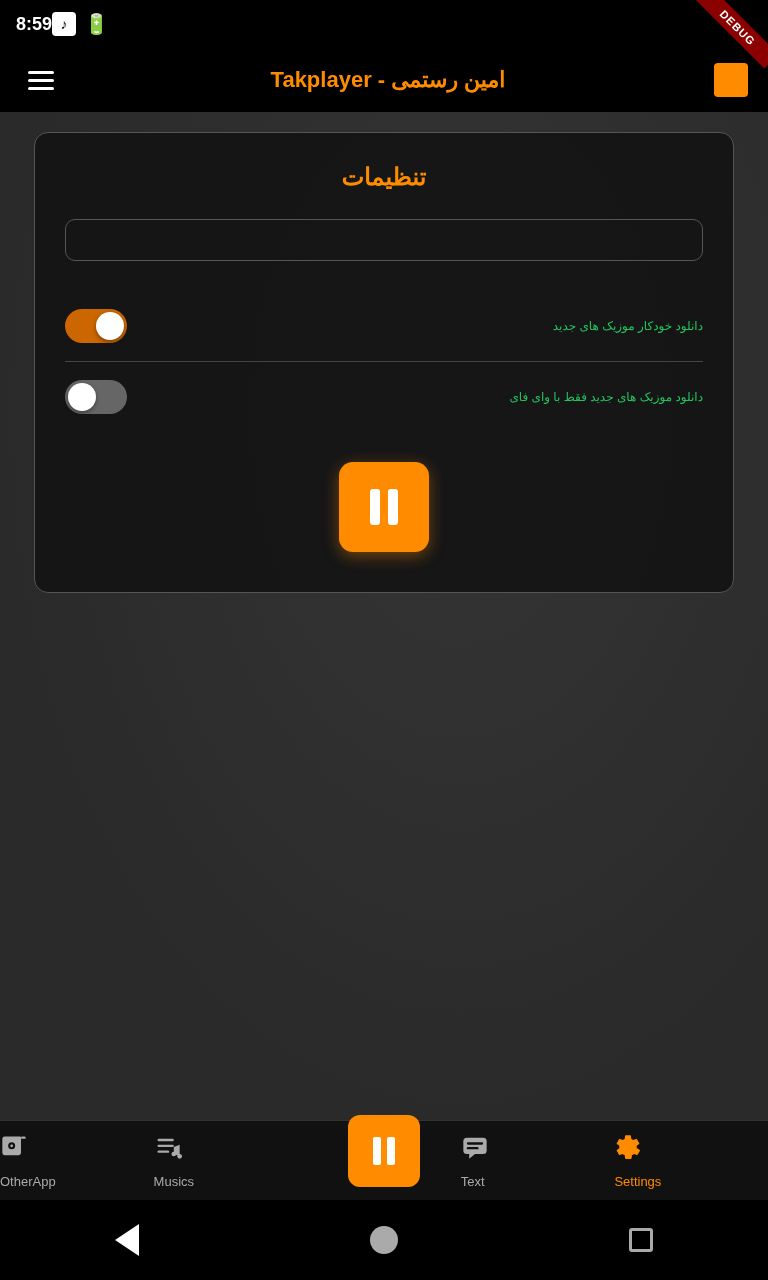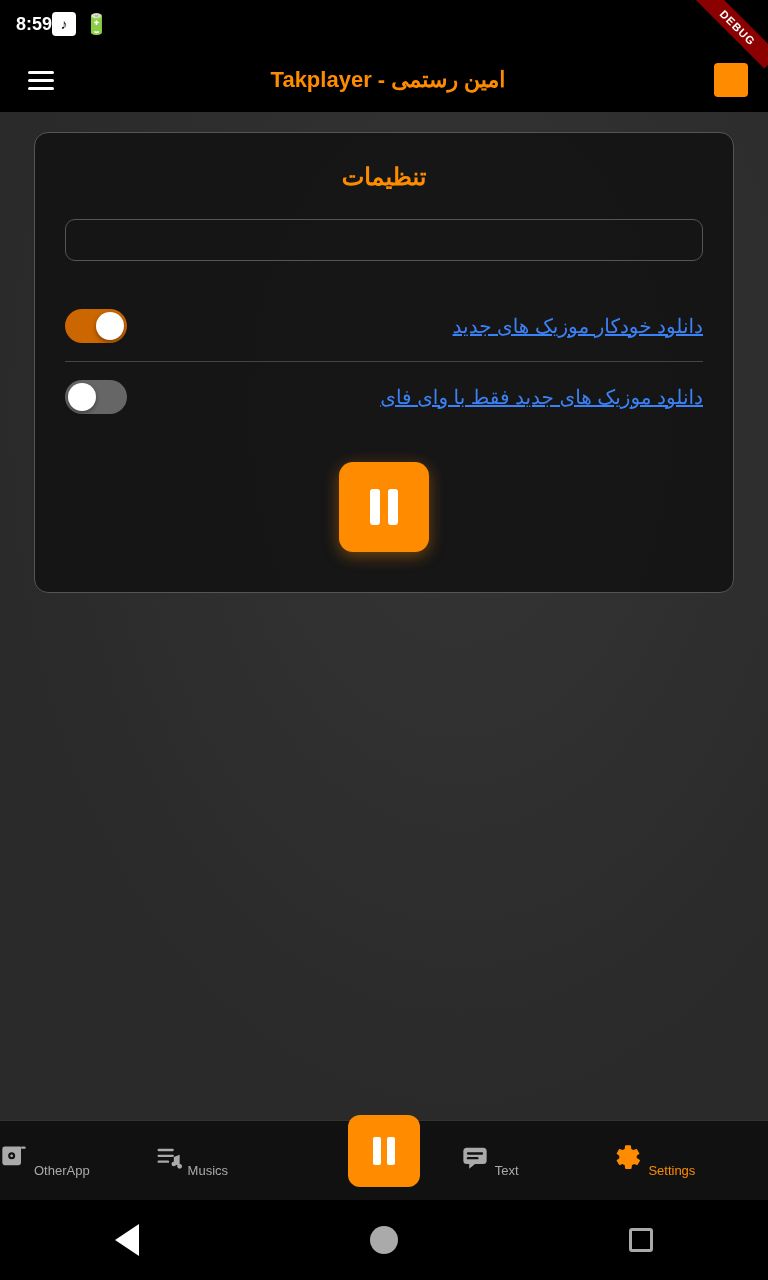--- a/index.html
+++ b/index.html
@@ -162,24 +162,23 @@
 
     
     .toggle-row {
       display: flex;
       align-items: center;
       justify-content: space-between;
       padding: 18px 0;
       direction: rtl;
     }
     .toggle-label {
-      color: #3b82f6;
-      font-size: 20px;
+      color: #22c55e;
+      font-size: 12px;
       direction: rtl;
-      text-decoration: underline;
     }
     .toggle-switch {
       position: relative;
       width: 62px;
       height: 34px;
       flex-shrink: 0;
     }
     .toggle-track {
       position: absolute;
       inset: 0;
@@ -253,22 +252,22 @@
       display: flex;
       align-items: center;
       justify-content: space-around;
       position: fixed;
       bottom: 80px;
       left: 0;
       border-top: 1px solid #333;
     }
     .nav-item {
       display: flex;
-      flex-direction: row;
-      align-items: flex-end;
+      flex-direction: column;
+      align-items: flex-start;
       gap: 6px;
       cursor: pointer;
       flex: 1;
       padding: 8px 0;
     }
     .nav-item-icon {
       font-size: 26px;
       color: #aaa;
     }
     .nav-item-icon.active {

